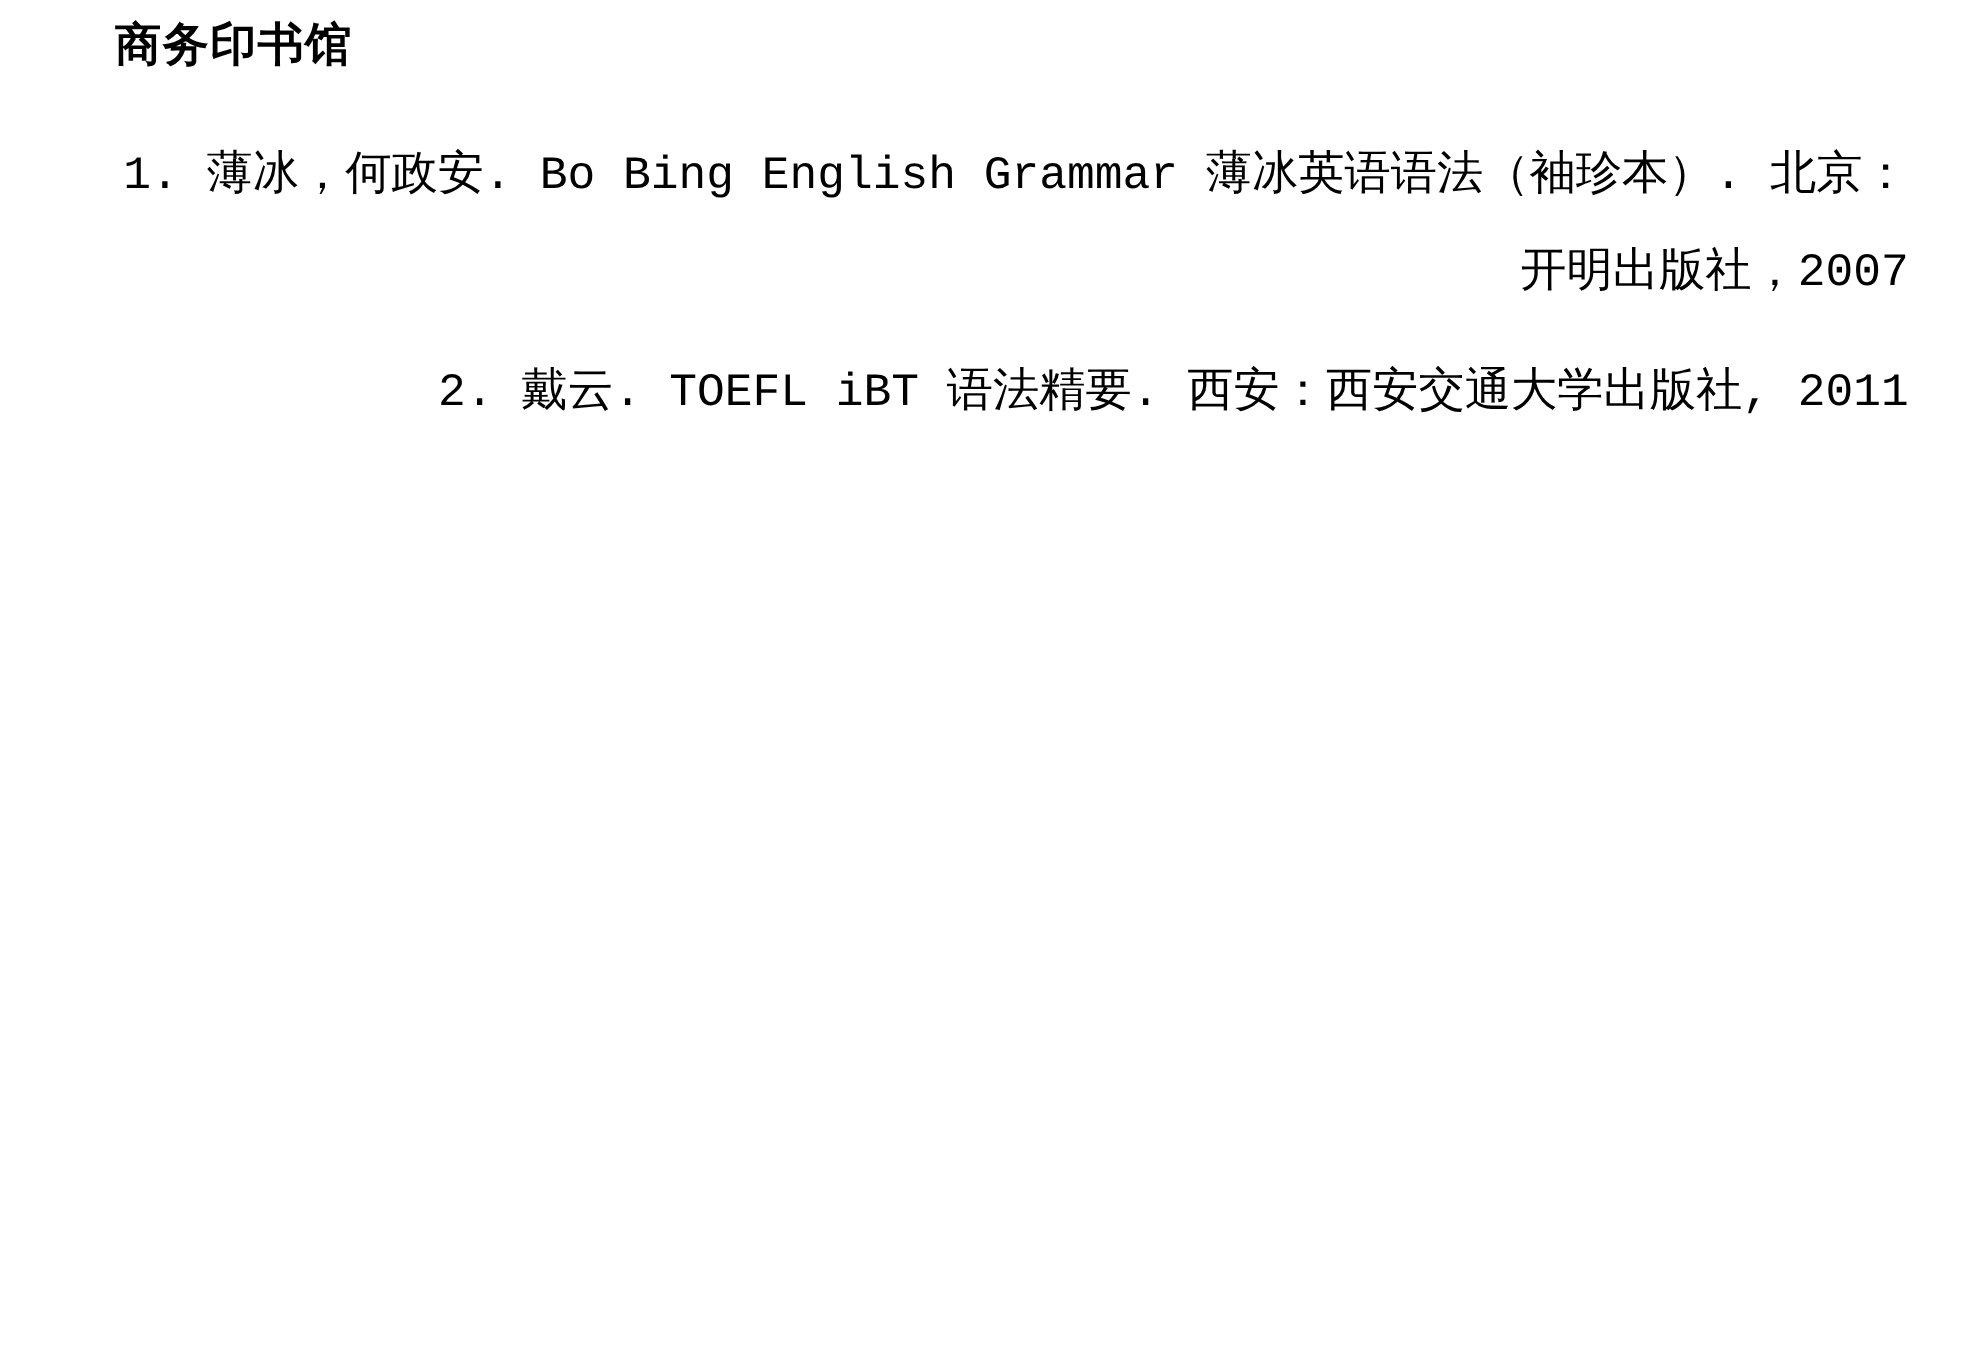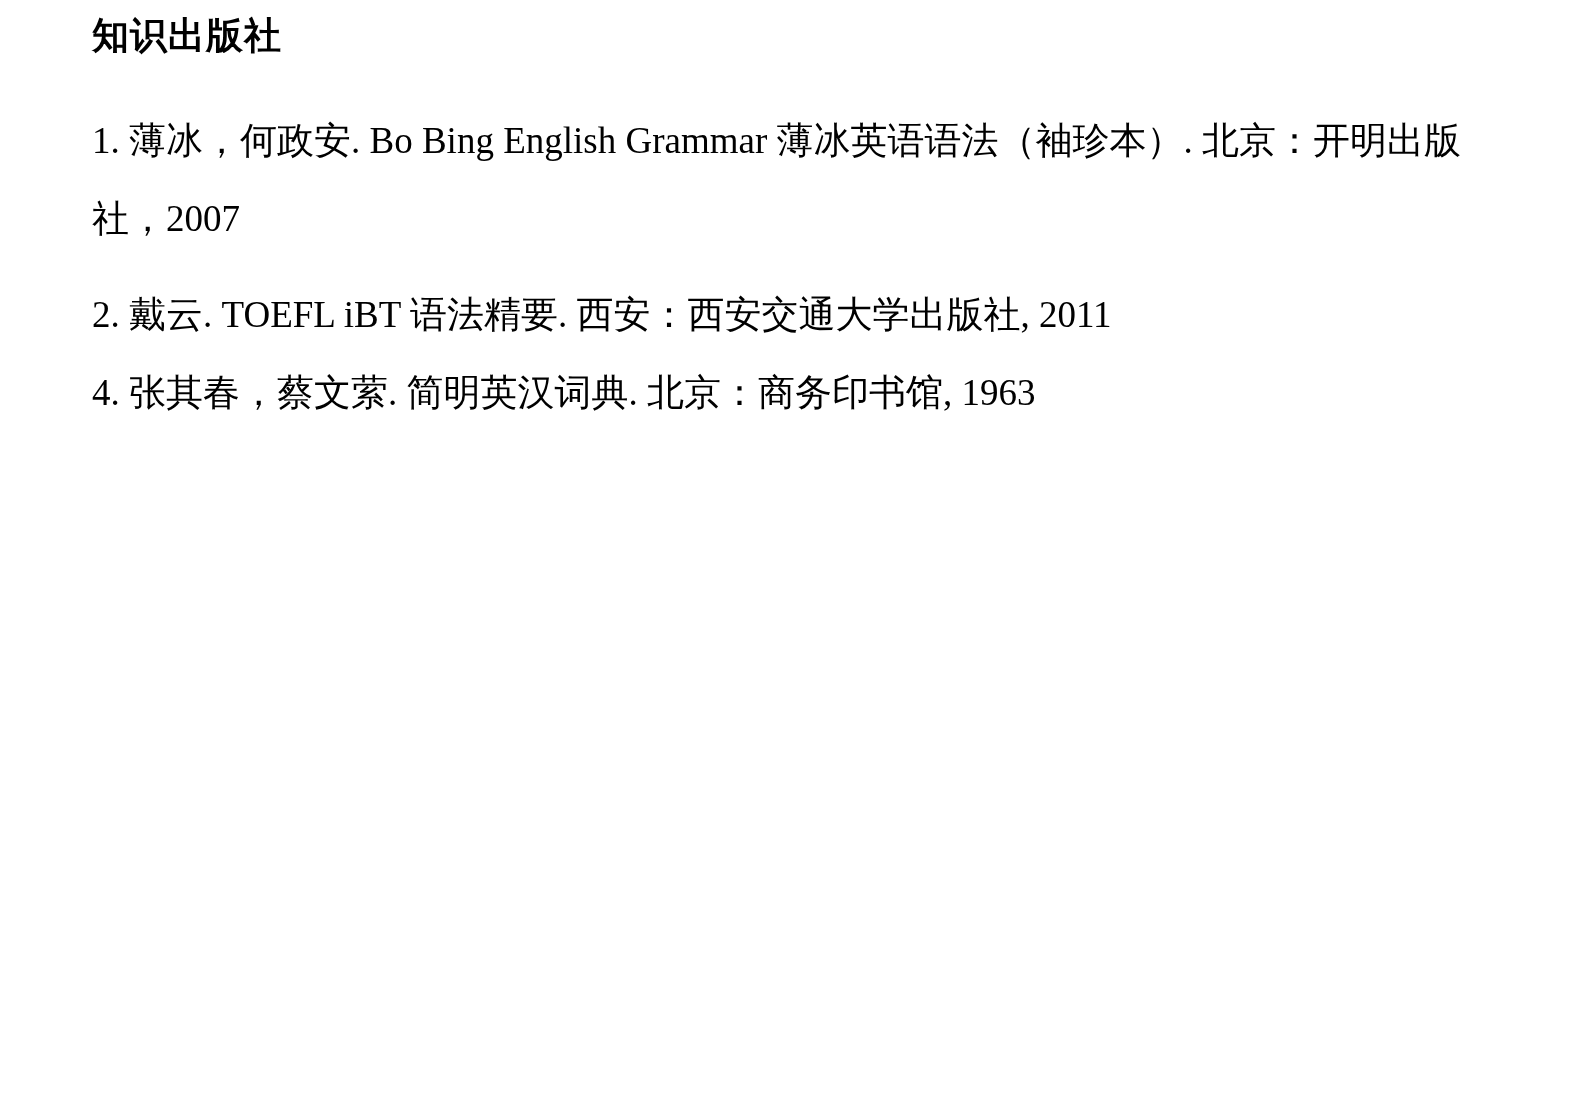--- a/index.html
+++ b/index.html
@@ -28,42 +28,41 @@
     line-height: 1.2;
     letter-spacing: 1px;
     margin: 14px 0 0 0;
   }
   .ref-list {
     margin: 0;
     padding: 0;
     list-style: none;
   }
   .ref-item {
-    font-family: Liberation Serif, serif;
+    font-family: Liberation Mono, monospace;
     font-size: 37px;
     line-height: 78px;
     margin: 0;
     padding: 0;
     white-space: normal;
-    text-align: left;
+    text-align: right;
   }
   .ref-item.first {
     margin-top: 44px;
   }
   .ref-spacer {
     height: 18px;
   }
 </style>
 </head>
 <body>
 
 <div class="page">
 
-  <h1 class="doc-title">知识出版社</h1>
+  <h1 class="doc-title">商务印书馆</h1>
 
   <ul class="ref-list">
     <li class="ref-item first">1. 薄冰，何政安. Bo Bing English Grammar 薄冰英语语法（袖珍本）. 北京：开明出版社，2007</li>
     <li class="ref-spacer"></li>
     <li class="ref-item">2. 戴云. TOEFL iBT  语法精要. 西安：西安交通大学出版社, 2011</li>
-    <li class="ref-item">4. 张其春，蔡文萦. 简明英汉词典. 北京：商务印书馆, 1963</li>
   </ul>
 
 </div>
 
 </body></html>

